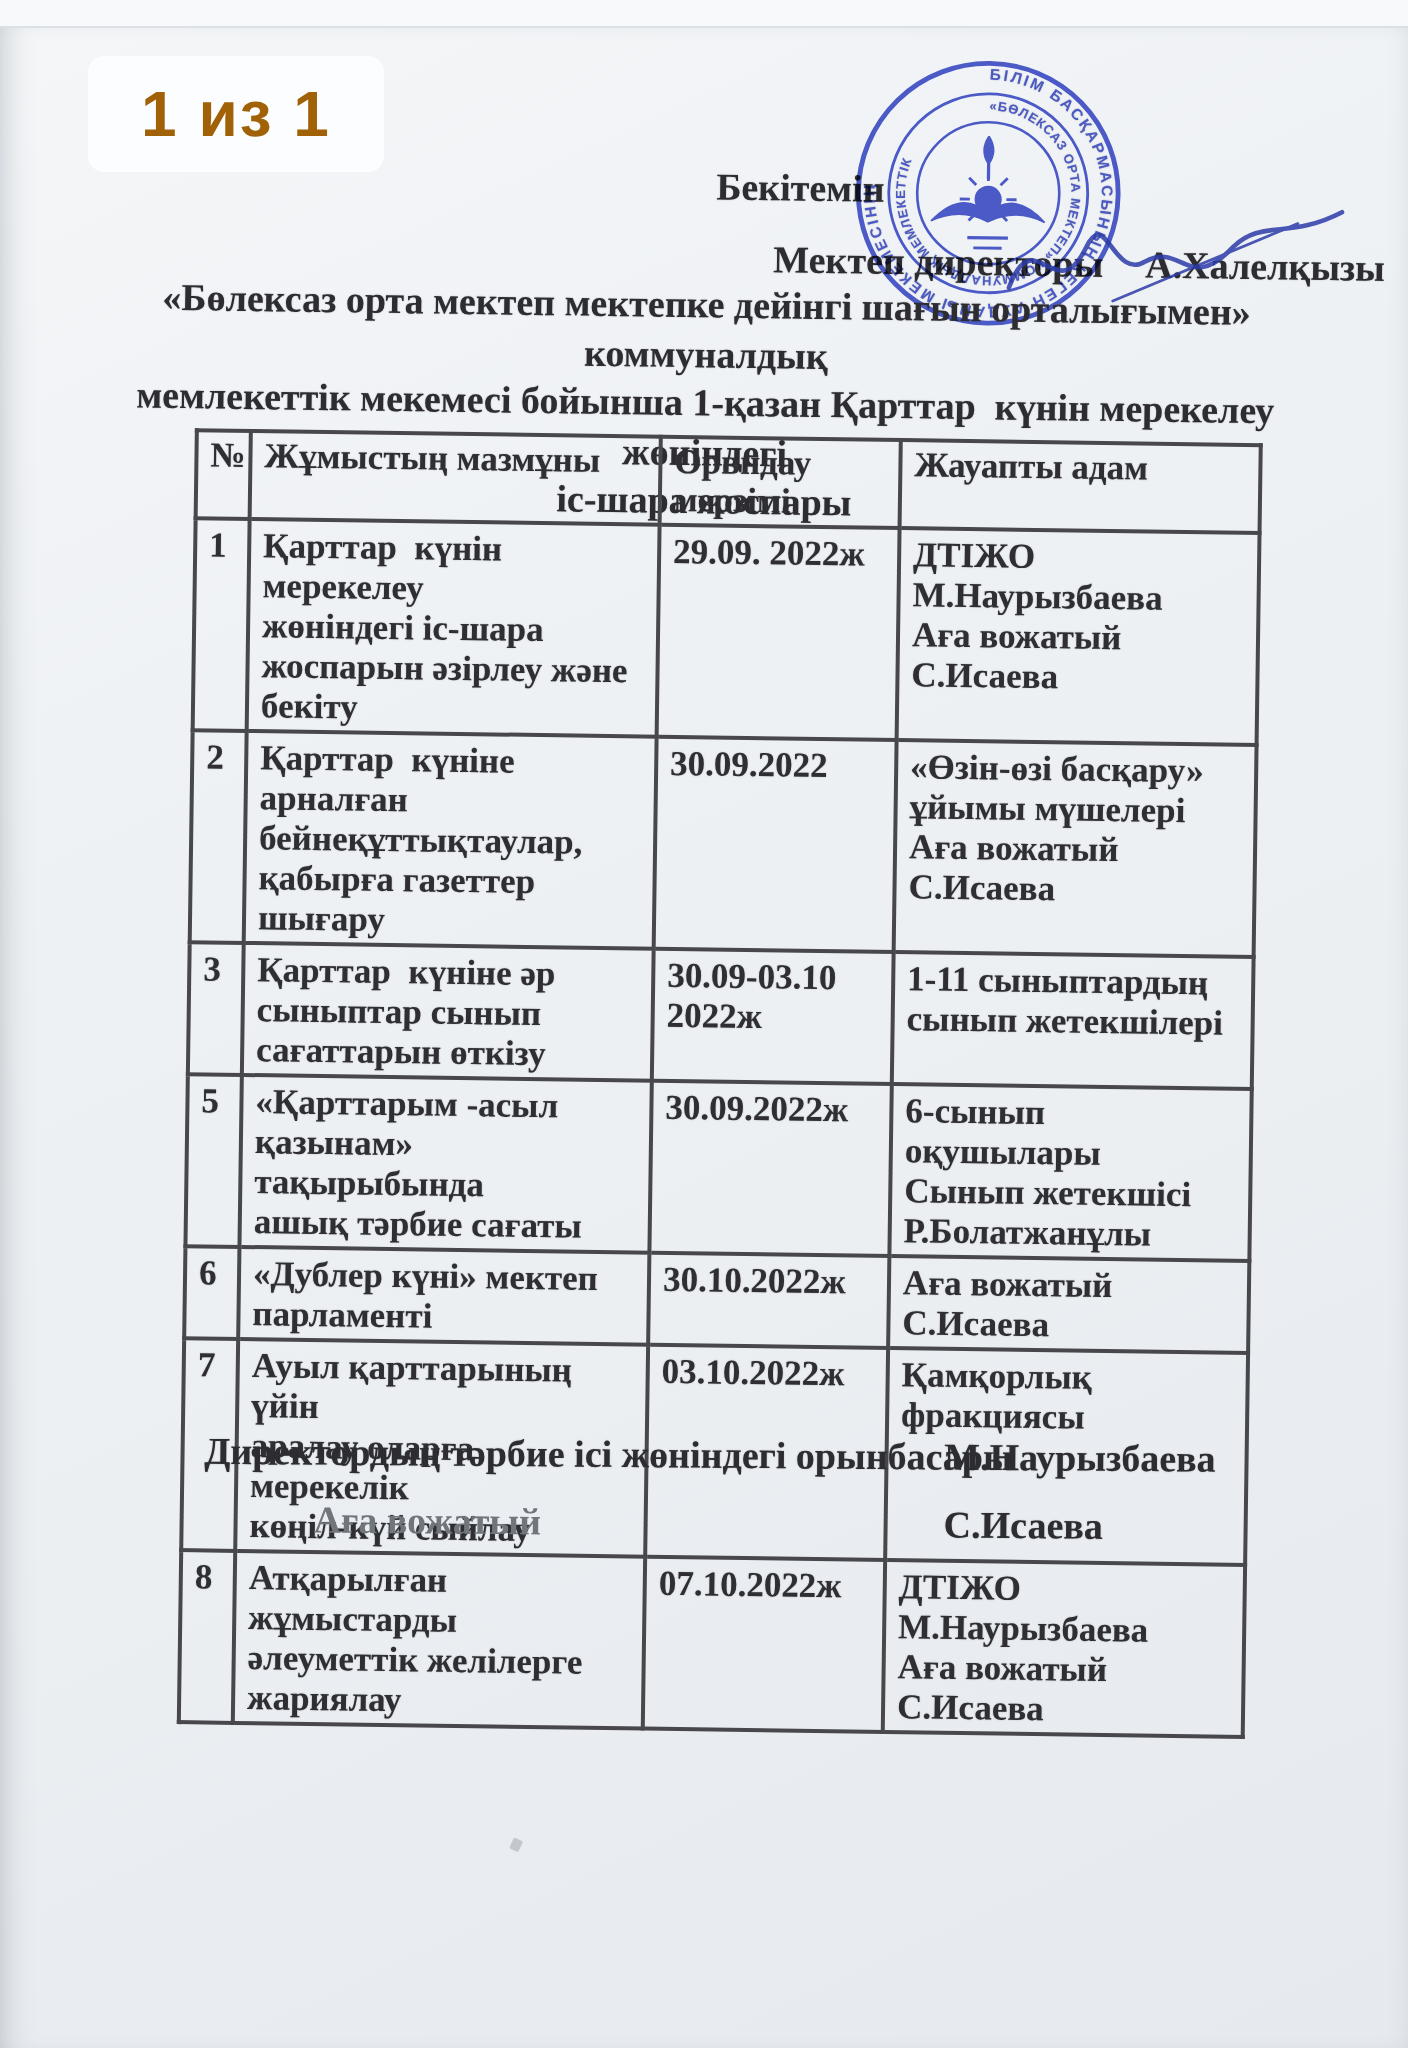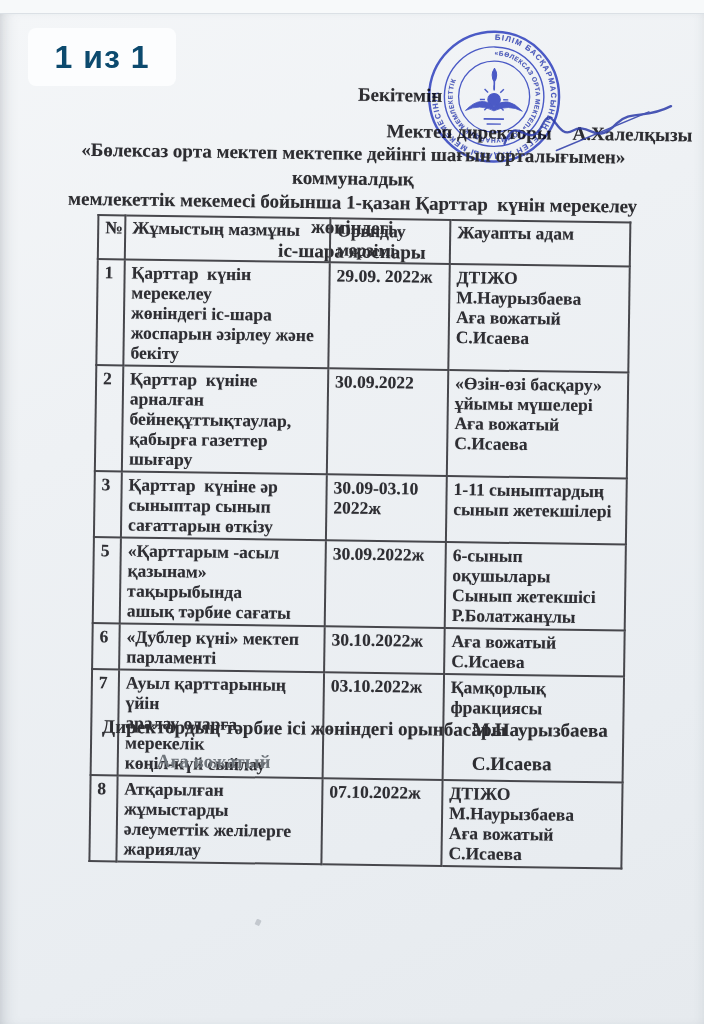--- a/index.html
+++ b/index.html
@@ -12,26 +12,26 @@
   .topbar{
     position:absolute;top:0;left:0;width:704px;height:13px;
     background:#f7f9fa;border-bottom:1px solid #dbe0e5;z-index:5;
   }
   .paper{
     position:absolute;top:14px;left:0;width:704px;height:1010px;
     background:linear-gradient(155deg,#f4f6f8 0%,#eef1f4 35%,#e9edf1 75%,#e6eaee 100%);
     box-shadow:inset 12px 0 18px -14px rgba(90,100,110,.45), inset -8px 0 14px -12px rgba(120,130,140,.3);
   }
   .page-badge{
-    position:absolute;top:28px;left:28px;z-index:9;
+    position:absolute;top:28px;left:44px;z-index:9;
     width:148px;height:58px;border-radius:8px;
     background:rgba(252,253,254,.96);
     display:flex;align-items:center;justify-content:center;
     font-family:"Liberation Sans", sans-serif;
-    font-size:32px;font-weight:600;letter-spacing:1px;color:#0c4a6e;
+    font-size:32px;font-weight:600;letter-spacing:1px;color:#a16207;
   }
   .doc{
     position:absolute;inset:0;
     transform:rotate(0.8deg);
     transform-origin:90px 160px;
     color:#2d2d31;
     text-shadow:0 0 0.7px rgba(50,50,55,.4);
   }
   .approve{position:absolute;left:357px;top:66px;font-size:19px;font-weight:700;}
   .director-line{position:absolute;left:386px;top:102px;font-size:19px;font-weight:700;}

